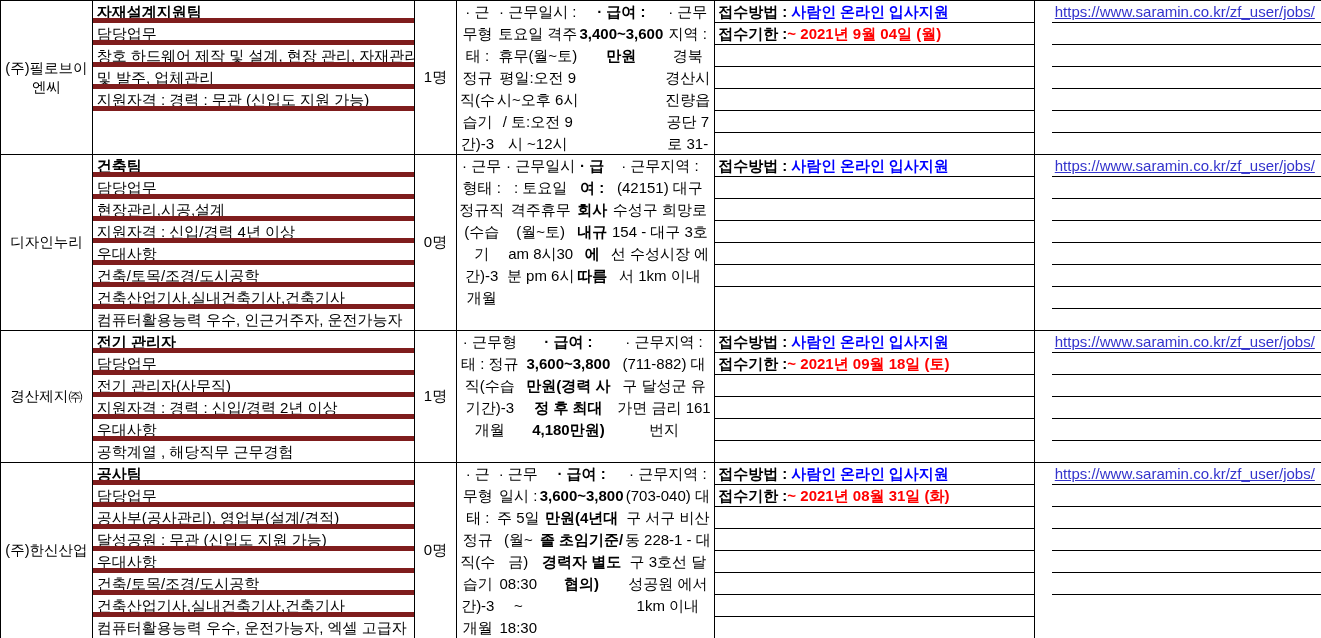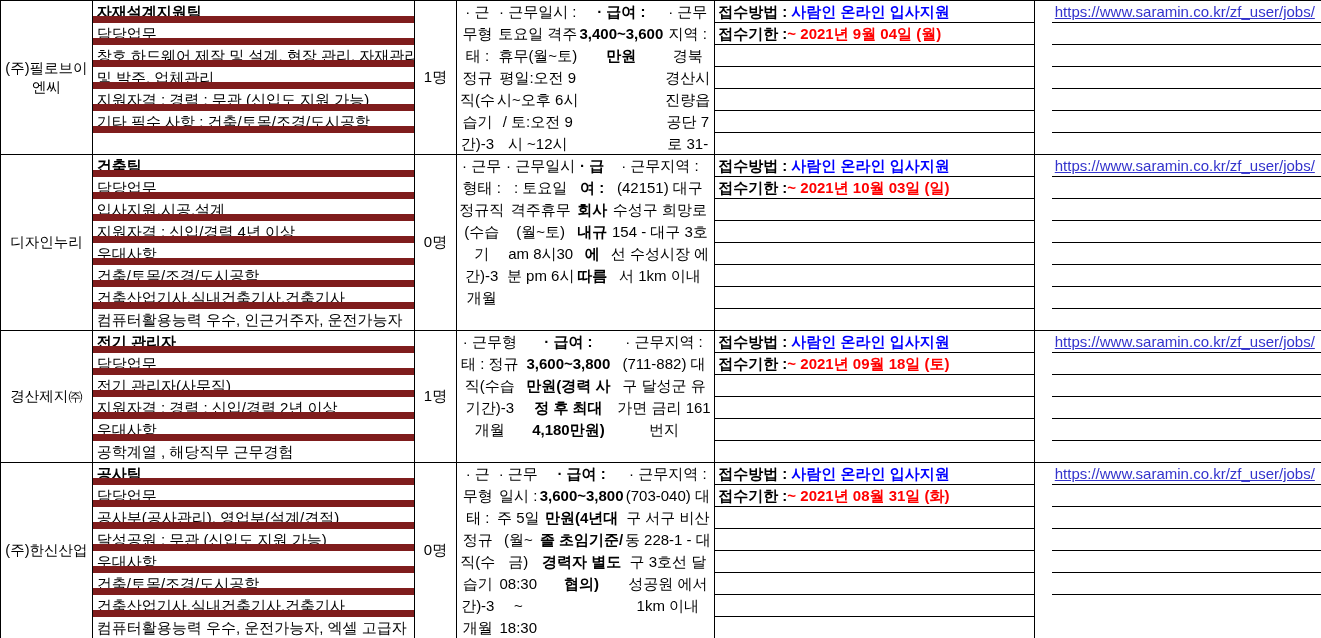--- a/index.html
+++ b/index.html
@@ -16,59 +16,58 @@
     overflow:hidden;
   }
   .block { display:flex; border-bottom:1px solid #000; overflow:hidden; }
   .col { border-right:1px solid #000; overflow:hidden; }
   .col-company {
     width:93px; display:flex; align-items:center; justify-content:center;
     text-align:center; font-size:14.5px; line-height:19px; padding:8px 1px;
   }
   .col-nested { width:327px; display:flex; flex-direction:column; }
   .nrow {
-    height:22px; line-height:21px; border-bottom:7px solid #7f1d1d;
+    height:22px; line-height:21px; border-bottom:5px solid #7f1d1d;
     padding-left:4px; white-space:nowrap; overflow:hidden; flex:none;
   }
   .nrow:last-child { border-bottom:none; flex:1; }
   .nrow.head { font-weight:bold; }
   .col-count { width:42px; display:flex; align-items:center; justify-content:center; }
   .col-details {
     width:262px; display:flex; flex-direction:row; justify-content:center;
     text-align:center; line-height:22px; padding:0 2px; overflow:hidden;
   }
   .detail-line.bold { font-weight:bold; }
   .col-apply { width:324px; display:flex; flex-direction:column; font-weight:bold; }
   .arow {
     height:22px; line-height:21px; border-bottom:1px solid #000;
     padding-left:3px; white-space:nowrap; overflow:hidden; flex:none;
   }
   .arow:last-child { border-bottom:none; flex:1; }
   .col-url { width:273px; display:flex; flex-direction:column; border-right:none;margin-left:17px; }
-  .method-val { color:#0000ff; margin-left:4px; }
+  .method-val { color:#0000ff; margin-left:4px;font-family:Liberation Serif, serif; }
   .deadline-val { color:#ff0000; }
   .url-link {
     color:#3333cc; text-decoration:underline; font-weight:normal;
     cursor:pointer;
   }
 </style>
 </head>
 <body>
 
 <div class="sheet">
 
   <div class="block" style="height:154px">
     <div class="col col-company">(주)필로브이엔씨</div>
     <div class="col col-nested">
       <div class="nrow head">자재설계지원팀</div>
       <div class="nrow">담당업무</div>
       <div class="nrow">창호 하드웨어 제작 및 설계, 현장 관리, 자재관리</div>
       <div class="nrow">및 발주, 업체관리</div>
       <div class="nrow">지원자격 : 경력 : 무관 (신입도 지원 가능)</div>
-      <div class="nrow">기타 필수 사항 : 건축/토목/조경/도시공학</div>
       <div class="nrow"></div>
     </div>
     <div class="col col-count">1명</div>
     <div class="col col-details">
       <div class="detail-line">· 근무형태 : 정규직(수습기간)-3개월</div>
       <div class="detail-line">· 근무일시 : 토요일 격주휴무(월~토) 평일:오전 9시~오후 6시 / 토:오전 9시 ~12시</div>
       <div class="detail-line bold">· 급여 : 3,400~3,600만원</div>
       <div class="detail-line">· 근무지역 : 경북 경산시 진량읍 공단 7로 31-16</div>
     </div>
     <div class="col col-apply">
@@ -89,37 +88,36 @@
       <div class="arow"></div>
       <div class="arow"></div>
     </div>
   </div>
 
   <div class="block" style="height:176px">
     <div class="col col-company">디자인누리</div>
     <div class="col col-nested">
       <div class="nrow head">건축팀</div>
       <div class="nrow">담당업무</div>
-      <div class="nrow">입사지원,시공,설계</div>
+      <div class="nrow">현장관리,시공,설계</div>
       <div class="nrow">지원자격 : 신입/경력 4년 이상</div>
       <div class="nrow">우대사항</div>
       <div class="nrow">건축/토목/조경/도시공학</div>
       <div class="nrow">건축산업기사,실내건축기사,건축기사</div>
       <div class="nrow">컴퓨터활용능력 우수, 인근거주자, 운전가능자</div>
     </div>
     <div class="col col-count">0명</div>
     <div class="col col-details">
       <div class="detail-line">· 근무형태 : 정규직(수습기간)-3개월</div>
       <div class="detail-line">· 근무일시 : 토요일 격주휴무(월~토) am 8시30분 pm 6시</div>
       <div class="detail-line bold">· 급여 : 회사내규에 따름</div>
       <div class="detail-line">· 근무지역 : (42151) 대구 수성구 희망로 154 - 대구 3호선 수성시장 에서 1km 이내</div>
     </div>
     <div class="col col-apply">
       <div class="arow"><span>접수방법 :</span><span class="method-val">사람인 온라인 입사지원</span></div>
-      <div class="arow"><span>접수기한 :</span><span class="deadline-val">~ 2021년 10월 03일 (일)</span></div>
       <div class="arow"></div>
       <div class="arow"></div>
       <div class="arow"></div>
       <div class="arow"></div>
       <div class="arow"></div>
       <div class="arow"></div>
     </div>
     <div class="col col-url">
       <div class="arow"><span class="url-link">https://www.saramin.co.kr/zf_user/jobs/</span></div>
       <div class="arow"></div>

